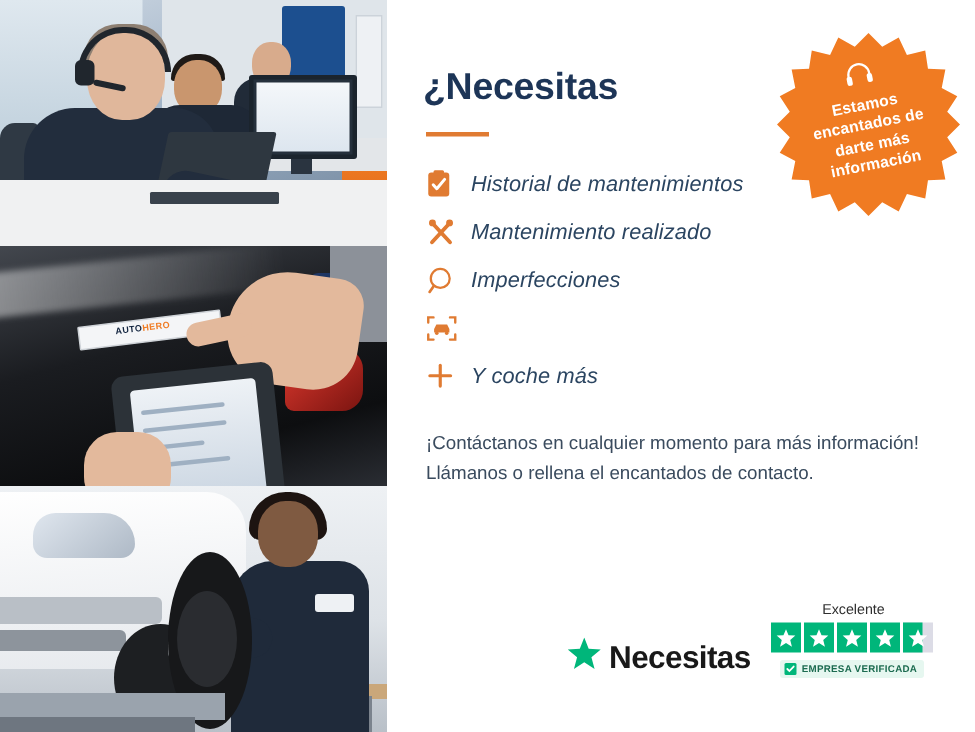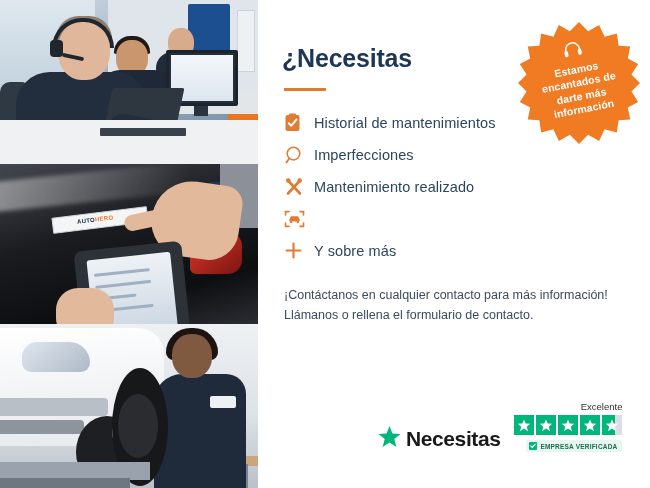--- a/index.html
+++ b/index.html
@@ -81,21 +81,21 @@
   .p3-glove { position:absolute; right:116px; top:96px; width:30px; height:24px; background:#c9cdd2; border-radius:10px; }
   .p3-bench { position:absolute; right:0; bottom:22px; width:108px; height:10px; background:#caa77a; }
   .p3-cab { position:absolute; right:10px; bottom:0; width:82px; height:24px; background:#7b838d; }
 
   
   .content { position:relative; flex:1; height:488px; padding:44px 30px 0 24px; }
 
   .heading { font-size:25px; line-height:1.18; font-weight:bold; color:#1d3557; letter-spacing:-.2px; }
   .divider { width:42px; height:3px; background:#e07b32; margin:14px 0 16px 2px; }
 
-  .features { list-style:none; margin:0 0 0 2px; padding:0; }
+  .features { list-style:none; margin:0 0 0 2px; padding:0;font-style:italic; }
   .feature { display:flex; align-items:center; height:32px; }
   .feat-icon { width:30px; flex:0 0 30px; display:flex; align-items:center; justify-content:flex-start; }
   .feat-label { font-size:14.5px; color:#2b4561; letter-spacing:.1px; }
 
   .contact { margin:18px 0 0 2px; font-size:12.5px; line-height:1.65; color:#3a4b5e; }
 
   
   .badge { position:absolute; right:10px; top:22px; width:122px; height:122px; }
   .badge-star {
     position:absolute; inset:0; background:#f07b22;
@@ -107,21 +107,21 @@
       7% 43%, 1.5% 34.5%, 10% 30%, 8% 20%, 17.5% 19.5%, 19% 9.5%, 29% 12%, 33.5% 2.5%, 42.5% 7.5%);
   }
   .badge-inner { position:absolute; inset:0; display:flex; flex-direction:column; align-items:center; justify-content:flex-start; padding-top:18px; transform:rotate(-11deg); }
   .badge-ico { margin-bottom:2px; }
   .badge-txt { color:#fff; font-size:10.5px; font-weight:bold; line-height:1.28; text-align:center; width:100px; letter-spacing:.1px; }
 
   
   .tp { position:absolute; left:120px; bottom:36px; display:flex; align-items:flex-end; gap:14px; }
   .tp-logo { display:flex; align-items:center; gap:5px; }
   .tp-name { font-size:21px; font-weight:bold; color:#191919; letter-spacing:-.4px; }
-  .tp-right { display:flex; flex-direction:column; align-items:flex-end; }
+  .tp-right { display:flex; flex-direction:column; align-items:center; }
   .tp-excelente { font-size:9.5px; color:#2f2f2f; margin:0 0 3px 1px; }
   .tp-stars { display:flex; gap:2px; }
   .tp-star { width:20px; height:20px; background:#00b67a; display:flex; align-items:center; justify-content:center; position:relative; }
   .tp-star.partial { background:#dcdce6; }
   .tp-star.partial::before { content:""; position:absolute; left:0; top:0; bottom:0; width:62%; background:#00b67a; }
   .tp-star svg { position:relative; z-index:2; }
   .tp-verified { margin-top:5px; display:flex; align-items:center; gap:3px; background:#e6f7f0; border-radius:2px; padding:2px 5px 2px 3px; }
   .tp-vcheck { width:8px; height:8px; background:#00b67a; border-radius:1px; display:flex; align-items:center; justify-content:center; }
   .tp-vtext { font-size:6.5px; font-weight:bold; color:#1c6b50; letter-spacing:.2px; }
 </style>
@@ -226,40 +226,40 @@
             <rect x="1.5" y="2" width="14" height="16" rx="2" fill="#e07b32"></rect>
             <rect x="5" y="0.5" width="7" height="3.5" rx="1" fill="#e07b32"></rect>
             <path d="M4.8 10.2 L7.2 12.8 L12.4 6.6" stroke="#ffffff" stroke-width="2" fill="none" stroke-linecap="round" stroke-linejoin="round"></path>
           </svg>
         </span>
         <span class="feat-label">Historial de mantenimientos</span>
       </li>
 
       <li class="feature">
         <span class="feat-icon">
-          <svg width="19" height="20" viewBox="0 0 19 20">
-            <circle cx="9.5" cy="8.6" r="6.3" fill="none" stroke="#e07b32" stroke-width="1.5"></circle>
-            <path d="M5.2 13.6 L2.4 17.6" stroke="#e07b32" stroke-width="1.8" stroke-linecap="round"></path>
-          </svg>
-        </span>
-        <span class="feat-label">Imperfecciones</span>
-      </li>
-
-      <li class="feature">
-        <span class="feat-icon">
           <svg width="20" height="20" viewBox="0 0 20 20">
             <g stroke="#e07b32" stroke-width="2.6" stroke-linecap="round">
               <path d="M4 3.5 L16 16.5"></path>
               <path d="M16 3.5 L4 16.5"></path>
             </g>
             <circle cx="4.3" cy="3.6" r="2.3" fill="#e07b32"></circle>
             <circle cx="15.7" cy="3.6" r="2.3" fill="#e07b32"></circle>
           </svg>
         </span>
         <span class="feat-label">Mantenimiento realizado</span>
+      </li>
+
+      <li class="feature">
+        <span class="feat-icon">
+          <svg width="19" height="20" viewBox="0 0 19 20">
+            <circle cx="9.5" cy="8.6" r="6.3" fill="none" stroke="#e07b32" stroke-width="1.5"></circle>
+            <path d="M5.2 13.6 L2.4 17.6" stroke="#e07b32" stroke-width="1.8" stroke-linecap="round"></path>
+          </svg>
+        </span>
+        <span class="feat-label">Imperfecciones</span>
       </li>
 
       <li class="feature">
         <span class="feat-icon">
           <svg width="21" height="20" viewBox="0 0 21 20">
             <g stroke="#e07b32" stroke-width="1.6" fill="none" stroke-linecap="round">
               <path d="M1.5 6 V2.6 H5"></path>
               <path d="M16 2.6 H19.5 V6"></path>
               <path d="M19.5 14 V17.4 H16"></path>
               <path d="M5 17.4 H1.5 V14"></path>
@@ -273,28 +273,28 @@
 
       <li class="feature">
         <span class="feat-icon">
           <svg width="19" height="19" viewBox="0 0 19 19">
             <g stroke="#e07b32" stroke-width="2.1" stroke-linecap="round">
               <path d="M9.5 2.6 V16.4"></path>
               <path d="M2.6 9.5 H16.4"></path>
             </g>
           </svg>
         </span>
-        <span class="feat-label">Y sobre más</span>
+        <span class="feat-label">Y coche más</span>
       </li>
 
     </ul>
 
     <p class="contact">
-      <span>¡Contáctanos en cualquier contacto para más información!</span><br>
-      <span>Llámanos o rellena el formulario de contacto.</span>
+      <span>¡Contáctanos en cualquier momento para más información!</span><br>
+      <span>Llámanos o rellena el encantados de contacto.</span>
     </p>
 
     <div class="badge">
       <div class="badge-star"></div>
       <div class="badge-inner">
         <span class="badge-ico">
           <svg width="20" height="17" viewBox="0 0 20 17">
             <path d="M3 11.5 V9.2 a7 7 0 0 1 14 0 V11.5" fill="none" stroke="#ffffff" stroke-width="1.5" stroke-linecap="round"></path>
             <rect x="1.4" y="9.4" width="3.6" height="6" rx="1.6" fill="#ffffff"></rect>
             <rect x="15" y="9.4" width="3.6" height="6" rx="1.6" fill="#ffffff"></rect>

